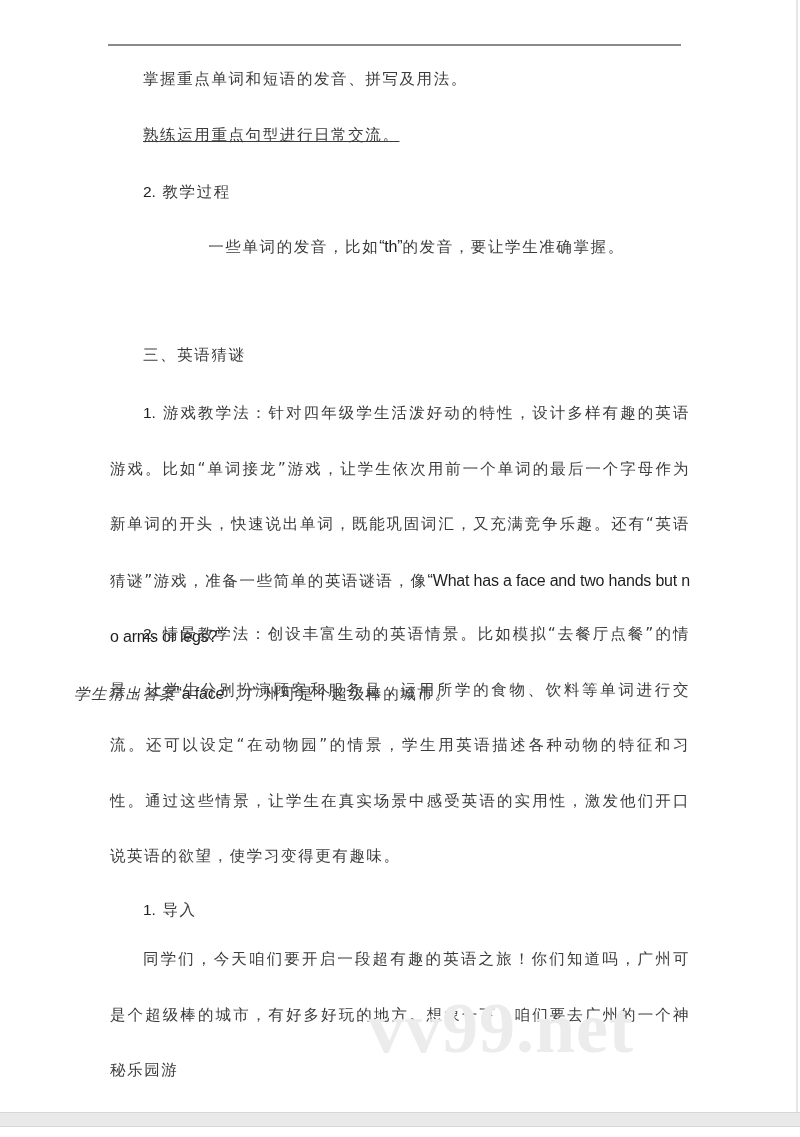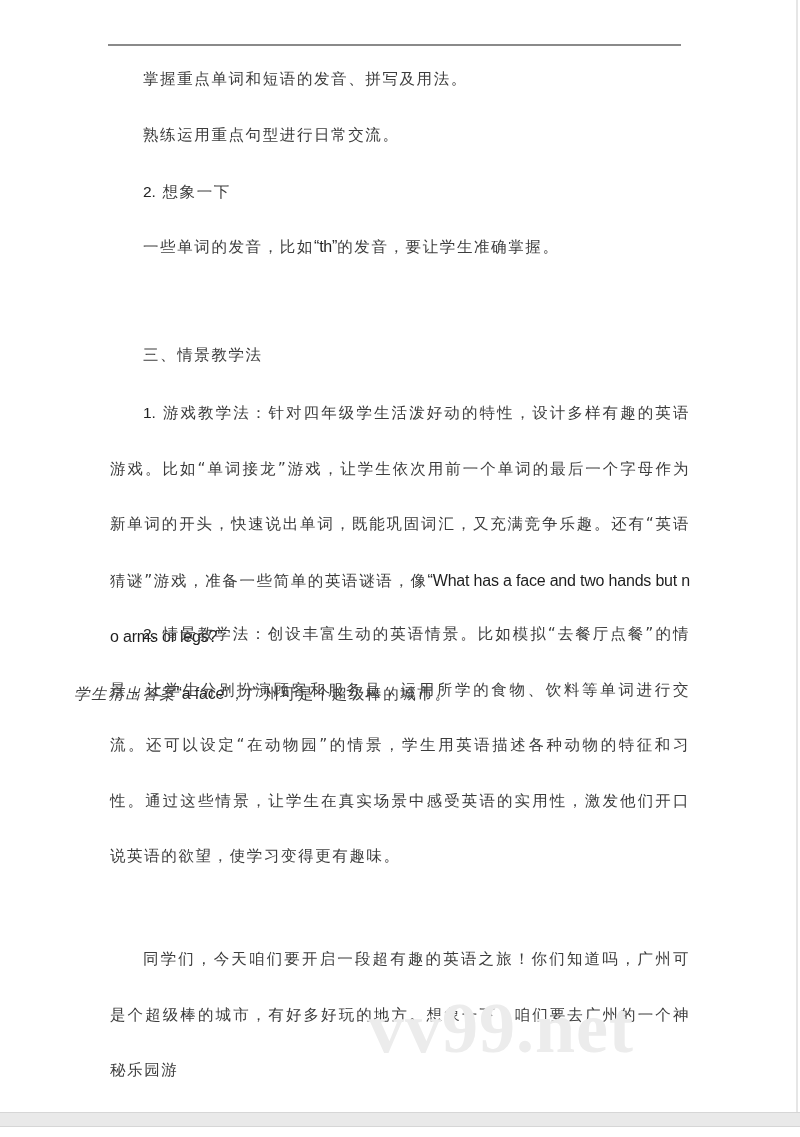--- a/index.html
+++ b/index.html
@@ -94,46 +94,49 @@
 </head>
 <body>
 
 <div class="page">
   <div class="header-rule"></div>
 
   <p class="para" style="top:52px;">
     <span>掌握重点单词和短语的发音、拼写及用法。</span>
   </p>
 
-  <p class="para" style="top:108px;">
+  <p class="para" style="top:108px;text-decoration:underline;">
     <span>熟练运用重点句型进行日常交流。</span>
   </p>
 
   <p class="para" style="top:164px;">
-    <span class="num">2.</span><span> 想象一下</span>
+    <span class="num">2.</span><span> 教学过程</span>
   </p>
 
-  <p class="para" style="top:219px;">
+  <p class="para" style="top:219px;text-align:center;">
     <span>一些单词的发音，比如</span><span class="en">“th”</span><span>的发音，要让学生准确掌握。</span>
   </p>
 
 
   <p class="para" style="top:328px;">
-    <span>三、情景教学法</span>
+    <span>三、英语猜谜</span>
   </p>
 
   <p class="para justify" style="top:385px;">
     <span class="num">1.</span><span> 游戏教学法：针对四年级学生活泼好动的特性，设计多样有趣的英语游戏。比如“单词接龙”游戏，让学生依次用前一个单词的最后一个字母作为新单词的开头，快速说出单词，既能巩固词汇，又充满竞争乐趣。还有“英语猜谜”游戏，准备一些简单的英语谜语，像</span><span class="en">“What has a face and two hands but no arms or legs?”</span><br><span style="margin-left:-36px;font-style:italic;"> 学生猜出答案</span><span class="en">“a face”</span><span>，广州可是个超级棒的城市。</span>
   </p>
 
   <p class="para justify" style="top:606px;">
     <span class="num">2.</span><span> 情景教学法：创设丰富生动的英语情景。比如模拟“去餐厅点餐”的情景，让学生分别扮演顾客和服务员，运用所学的食物、饮料等单词进行交流。还可以设定“在动物园”的情景，学生用英语描述各种动物的特征和习性。通过这些情景，让学生在真实场景中感受英语的实用性，激发他们开口说英语的欲望，使学习变得更有趣味。</span>
   </p>
 
 
+  <p class="para" style="top:882px;">
+    <span class="num">1.</span><span> 导入</span>
+  </p>
 
   <p class="para justify" style="top:932px;">
     <span>同学们，今天咱们要开启一段超有趣的英语之旅！你们知道吗，广州可是个超级棒的城市，有好多好玩的地方。想象一下，咱们要去广州的一个神秘乐园游</span>
   </p>
 
   <div class="watermark">vv99.net</div>
 </div>
 
 <div class="page-gap"></div>
 <div class="next-page"></div>

